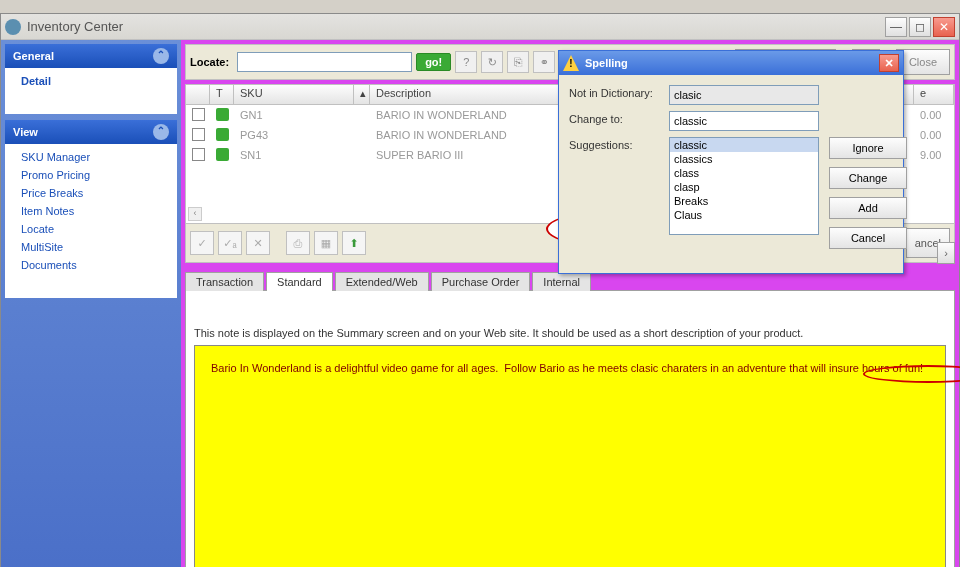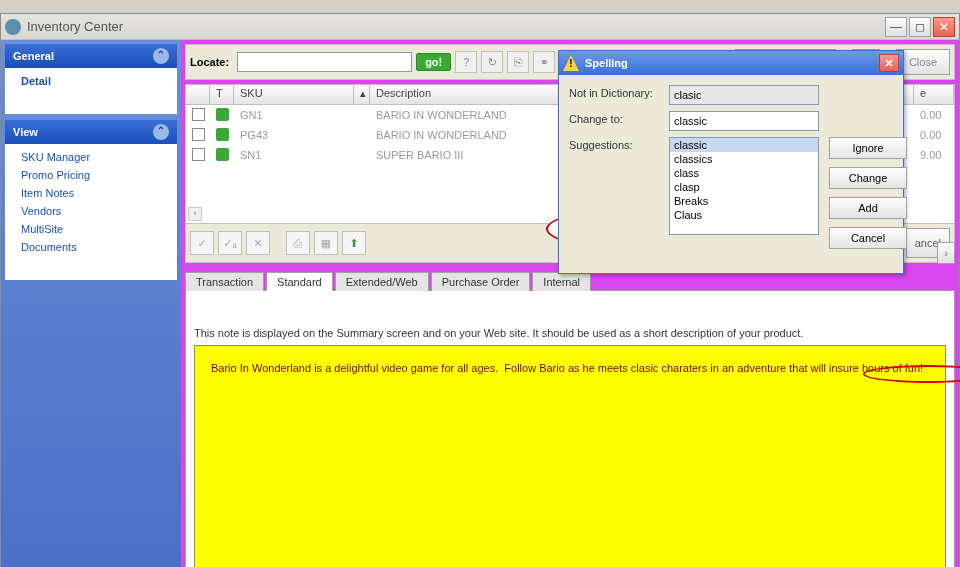--- a/index.html
+++ b/index.html
@@ -98,22 +98,23 @@
         </div>
       </div>
       <div class="panel">
         <div class="panel-header">
           <span>View</span>
           <span class="chev">⌃</span>
         </div>
         <div class="panel-body">
           <div class="panel-item">SKU Manager</div>
           <div class="panel-item">Promo Pricing</div>
+          <div class="panel-item">Price Breaks</div>
           <div class="panel-item">Item Notes</div>
-          <div class="panel-item">Vendors</div>
+          <div class="panel-item">Locate</div>
           <div class="panel-item">MultiSite</div>
           <div class="panel-item">Documents</div>
         </div>
       </div>
     </div>
 
     <div class="content">
       <div class="topbar">
         <span class="lbl">Locate:</span>
         <input type="text" style="">

